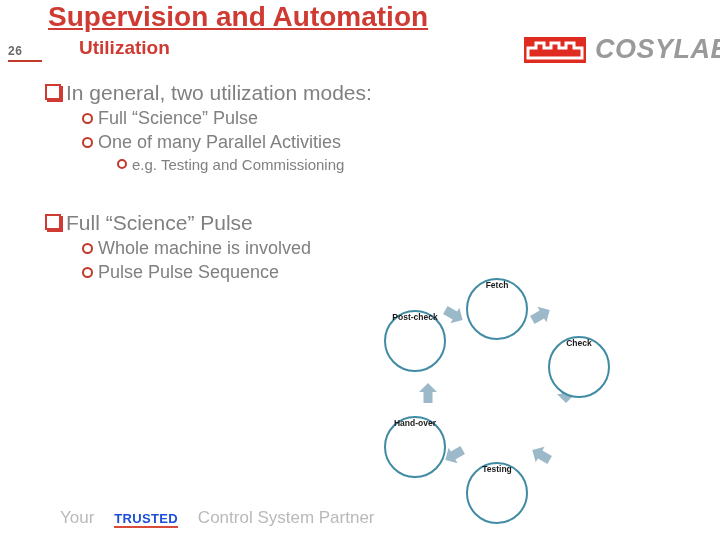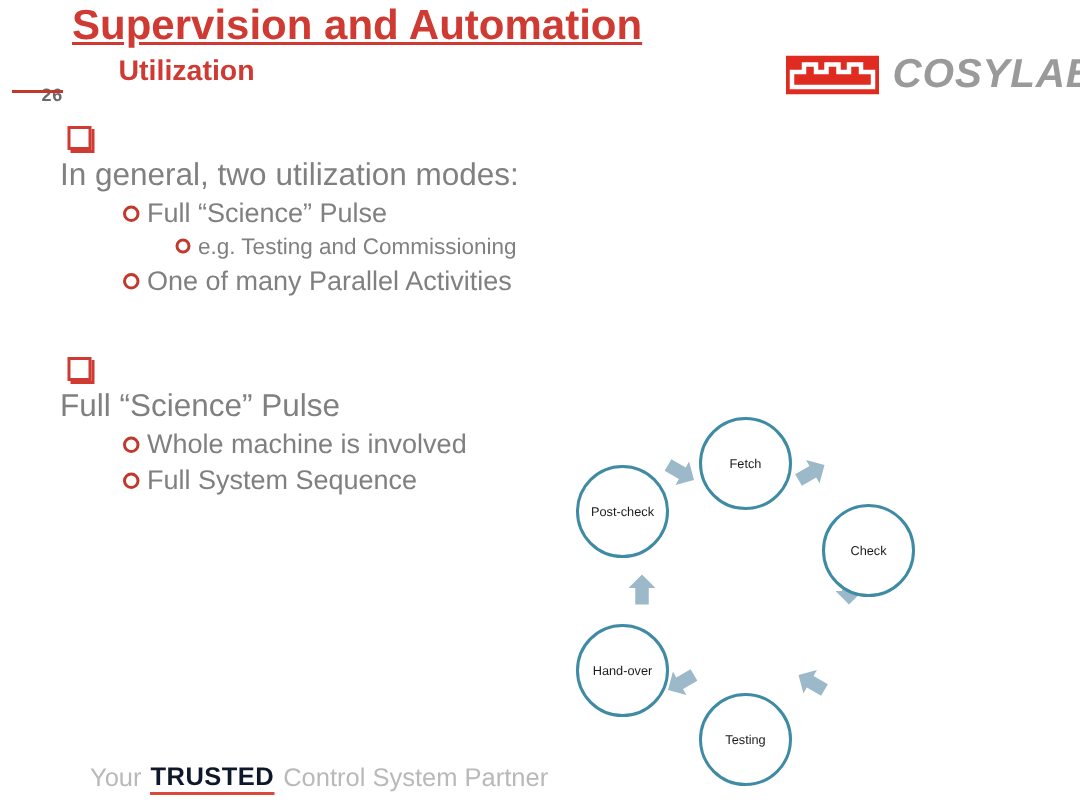--- a/index.html
+++ b/index.html
@@ -7,22 +7,22 @@
     width:720px;height:540px;
     background:#ffffff;
     font-family:"Liberation Sans", sans-serif;
     overflow:hidden;
     position:relative;
   }
   .slide{position:absolute;inset:0;}
 
   
   .slide-num{
-    position:absolute;left:8px;top:56px;width:34px;
-    text-align:right;
+    position:absolute;left:8px;top:44px;width:34px;
+    text-align:left;
     font-size:12px;font-weight:bold;color:#6b6b6b;
     letter-spacing:0.5px;
   }
   .slide-num-rule{
     position:absolute;left:8px;top:60px;width:34px;height:2px;
     background:#c0392b;
   }
 
   
   .title-wrap{position:absolute;left:48px;top:2px;}
@@ -39,21 +39,21 @@
   .logo{position:absolute;left:524px;top:36px;display:flex;align-items:center;gap:9px;}
   .logo-mark{width:62px;height:26px;display:block;}
   .logo-text{
     font-size:27px;font-weight:bold;font-style:italic;
     color:#9a9a9a;letter-spacing:0.5px;line-height:27px;
   }
 
   
   .body{position:absolute;left:40px;top:80px;width:420px;}
   .bl{display:flex;align-items:flex-start;}
-  .bl1{margin-top:0;margin-bottom:2px;flex-direction:column;}
+  .bl1{margin-top:0;margin-bottom:2px;}
   .bl2{margin-left:36px;margin-bottom:1px;}
   .bl3{margin-left:72px;margin-bottom:1px;}
 
   .mk{flex:0 0 auto;display:flex;align-items:center;justify-content:center;}
   .mk-sq{width:26px;height:24px;}
   .mk-sq i{
     display:block;width:12px;height:12px;
     border:2px solid #cf3a32;
     box-shadow:2px 2px 0 0 #cf3a32;
     background:#ffffff;
@@ -73,22 +73,23 @@
   .tx2{font-size:18px;color:#808080;line-height:23px;}
   .tx3{font-size:15px;color:#808080;line-height:20px;}
 
   .gap-sect{height:34px;}
 
   
   .cycle{position:absolute;left:372px;top:278px;width:248px;height:238px;}
   .node{
     position:absolute;width:58px;height:58px;border-radius:50%;
     border:2.5px solid #3f8ba3;background:#ffffff;
-    display:flex;align-items:center;justify-content:center;
+    display:flex;justify-content:center;
     text-align:center;
+    font-weight:bold;
   }
   .node span{
     font-size:8.5px;color:#1a1a1a;line-height:10px;
     font-family:"Liberation Sans", sans-serif;
     display:block;padding:0 2px;
   }
   .n-fetch{left:94px;top:0px;}
   .n-check{left:176px;top:58px;}
   .n-config{left:176px;top:138px;}
   .n-verify{left:94px;top:184px;}
@@ -100,27 +101,27 @@
   .a-fc{left:158px;top:26px;transform:rotate(60deg);}
   .a-cc{left:183px;top:104px;transform:rotate(0deg);}
   .a-cv{left:158px;top:166px;transform:rotate(-60deg);}
   .a-vh{left:71px;top:166px;transform:rotate(-120deg);}
   .a-hp{left:45px;top:104px;transform:rotate(180deg);}
   .a-pf{left:71px;top:26px;transform:rotate(120deg);}
 
   
   .footer{
     position:absolute;left:60px;top:508px;
-    display:flex;align-items:center;gap:6px;
+    display:flex;align-items:flex-end;gap:20px;
     font-size:17px;color:#b9b9b9;
   }
   .footer .trusted{
-    color:#0f172a;font-weight:bold;
+    color:#1d4ed8;font-weight:bold;
     border-bottom:2px solid #d94a3d;
-    font-size:17px;letter-spacing:0.3px;
+    font-size:13px;letter-spacing:0.3px;
   }
 </style>
 </head>
 <body>
 
 <div class="slide">
 
   <div class="slide-num">26</div>
   <div class="slide-num-rule"></div>
 
@@ -144,52 +145,52 @@
           <i></i>
         </span>
       <span class="tx1">In general, two utilization modes:</span>
     </div>
     <div class="bl bl2">
       <span class="mk mk-ring">
           <i></i>
         </span>
       <span class="tx2">Full “Science” Pulse</span>
     </div>
+    <div class="bl bl2">
+      <span class="mk mk-ring">
+          <i></i>
+        </span>
+      <span class="tx2">One of many Parallel Activities</span>
+    </div>
     <div class="bl bl3">
       <span class="mk mk-ring-sm">
           <i></i>
         </span>
       <span class="tx3">e.g. Testing and Commissioning</span>
     </div>
-    <div class="bl bl2">
-      <span class="mk mk-ring">
-          <i></i>
-        </span>
-      <span class="tx2">One of many Parallel Activities</span>
-    </div>
 
     <div class="gap-sect"></div>
 
     <div class="bl bl1">
       <span class="mk mk-sq">
           <i></i>
         </span>
       <span class="tx1">Full “Science” Pulse</span>
     </div>
     <div class="bl bl2">
       <span class="mk mk-ring">
           <i></i>
         </span>
       <span class="tx2">Whole machine is involved</span>
     </div>
     <div class="bl bl2">
       <span class="mk mk-ring">
           <i></i>
         </span>
-      <span class="tx2">Full System Sequence</span>
+      <span class="tx2">Pulse Pulse Sequence</span>
     </div>
   </div>
 
   <div class="cycle">
 
     <div class="arw a-pf">
       <svg viewBox="0 0 22 22">
           <path d="M11 1 L20 10 L15.5 10 L15.5 21 L6.5 21 L6.5 10 L2 10 Z" fill="#9cb9c9"></path>
         </svg>
     </div>

